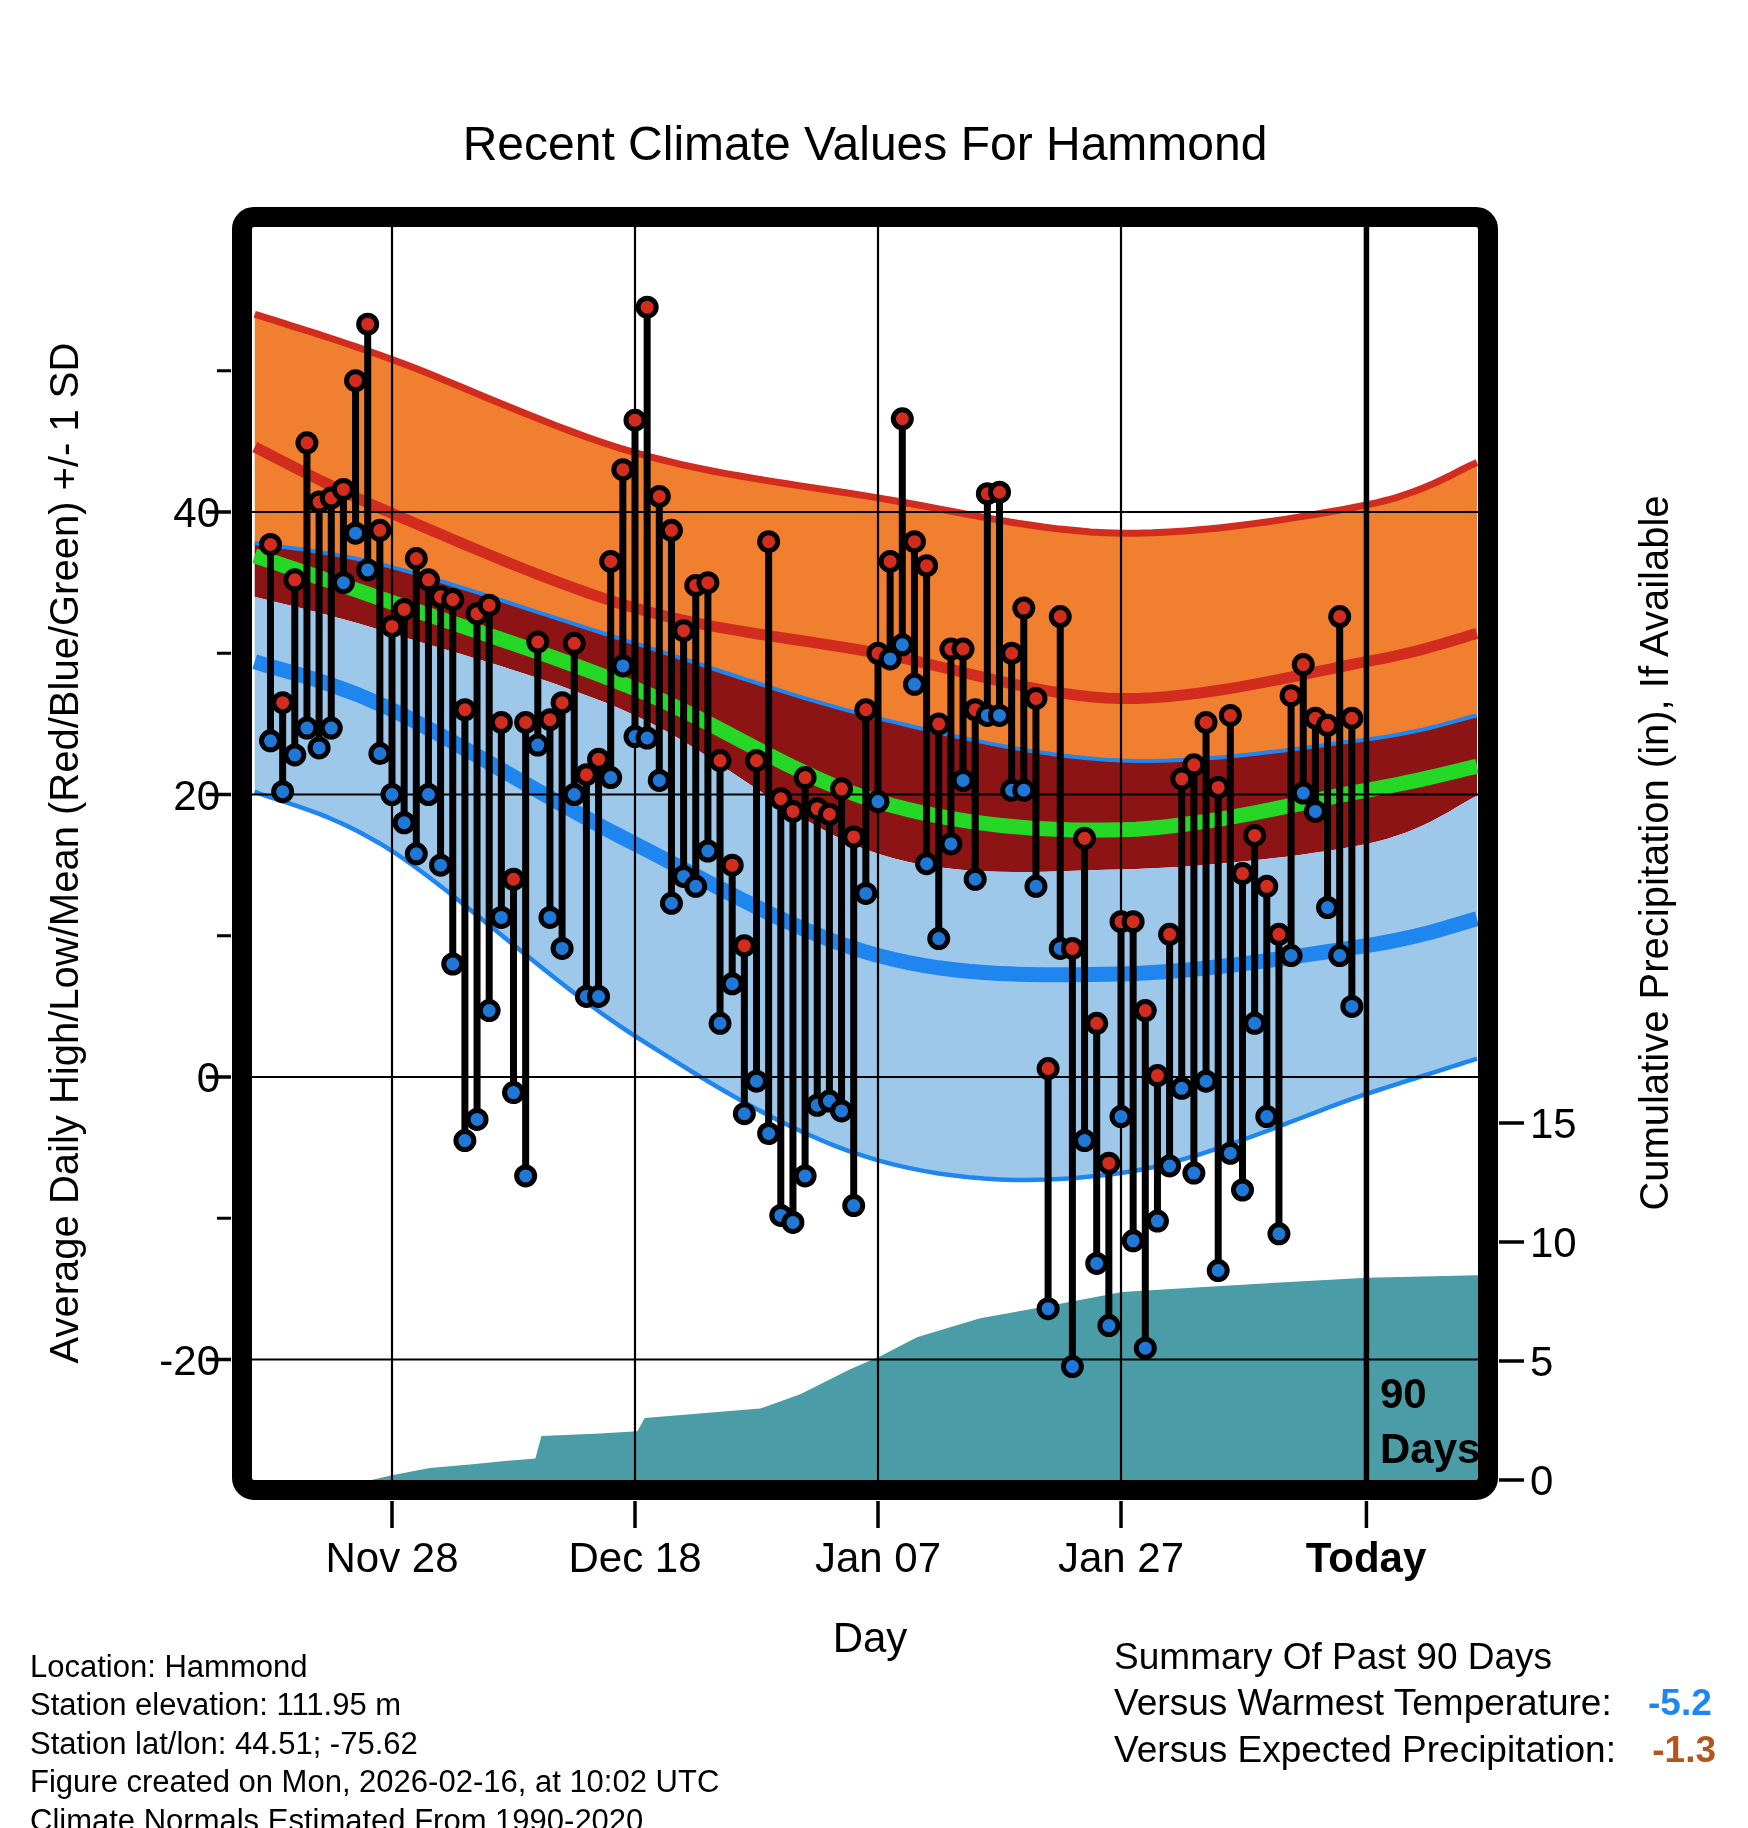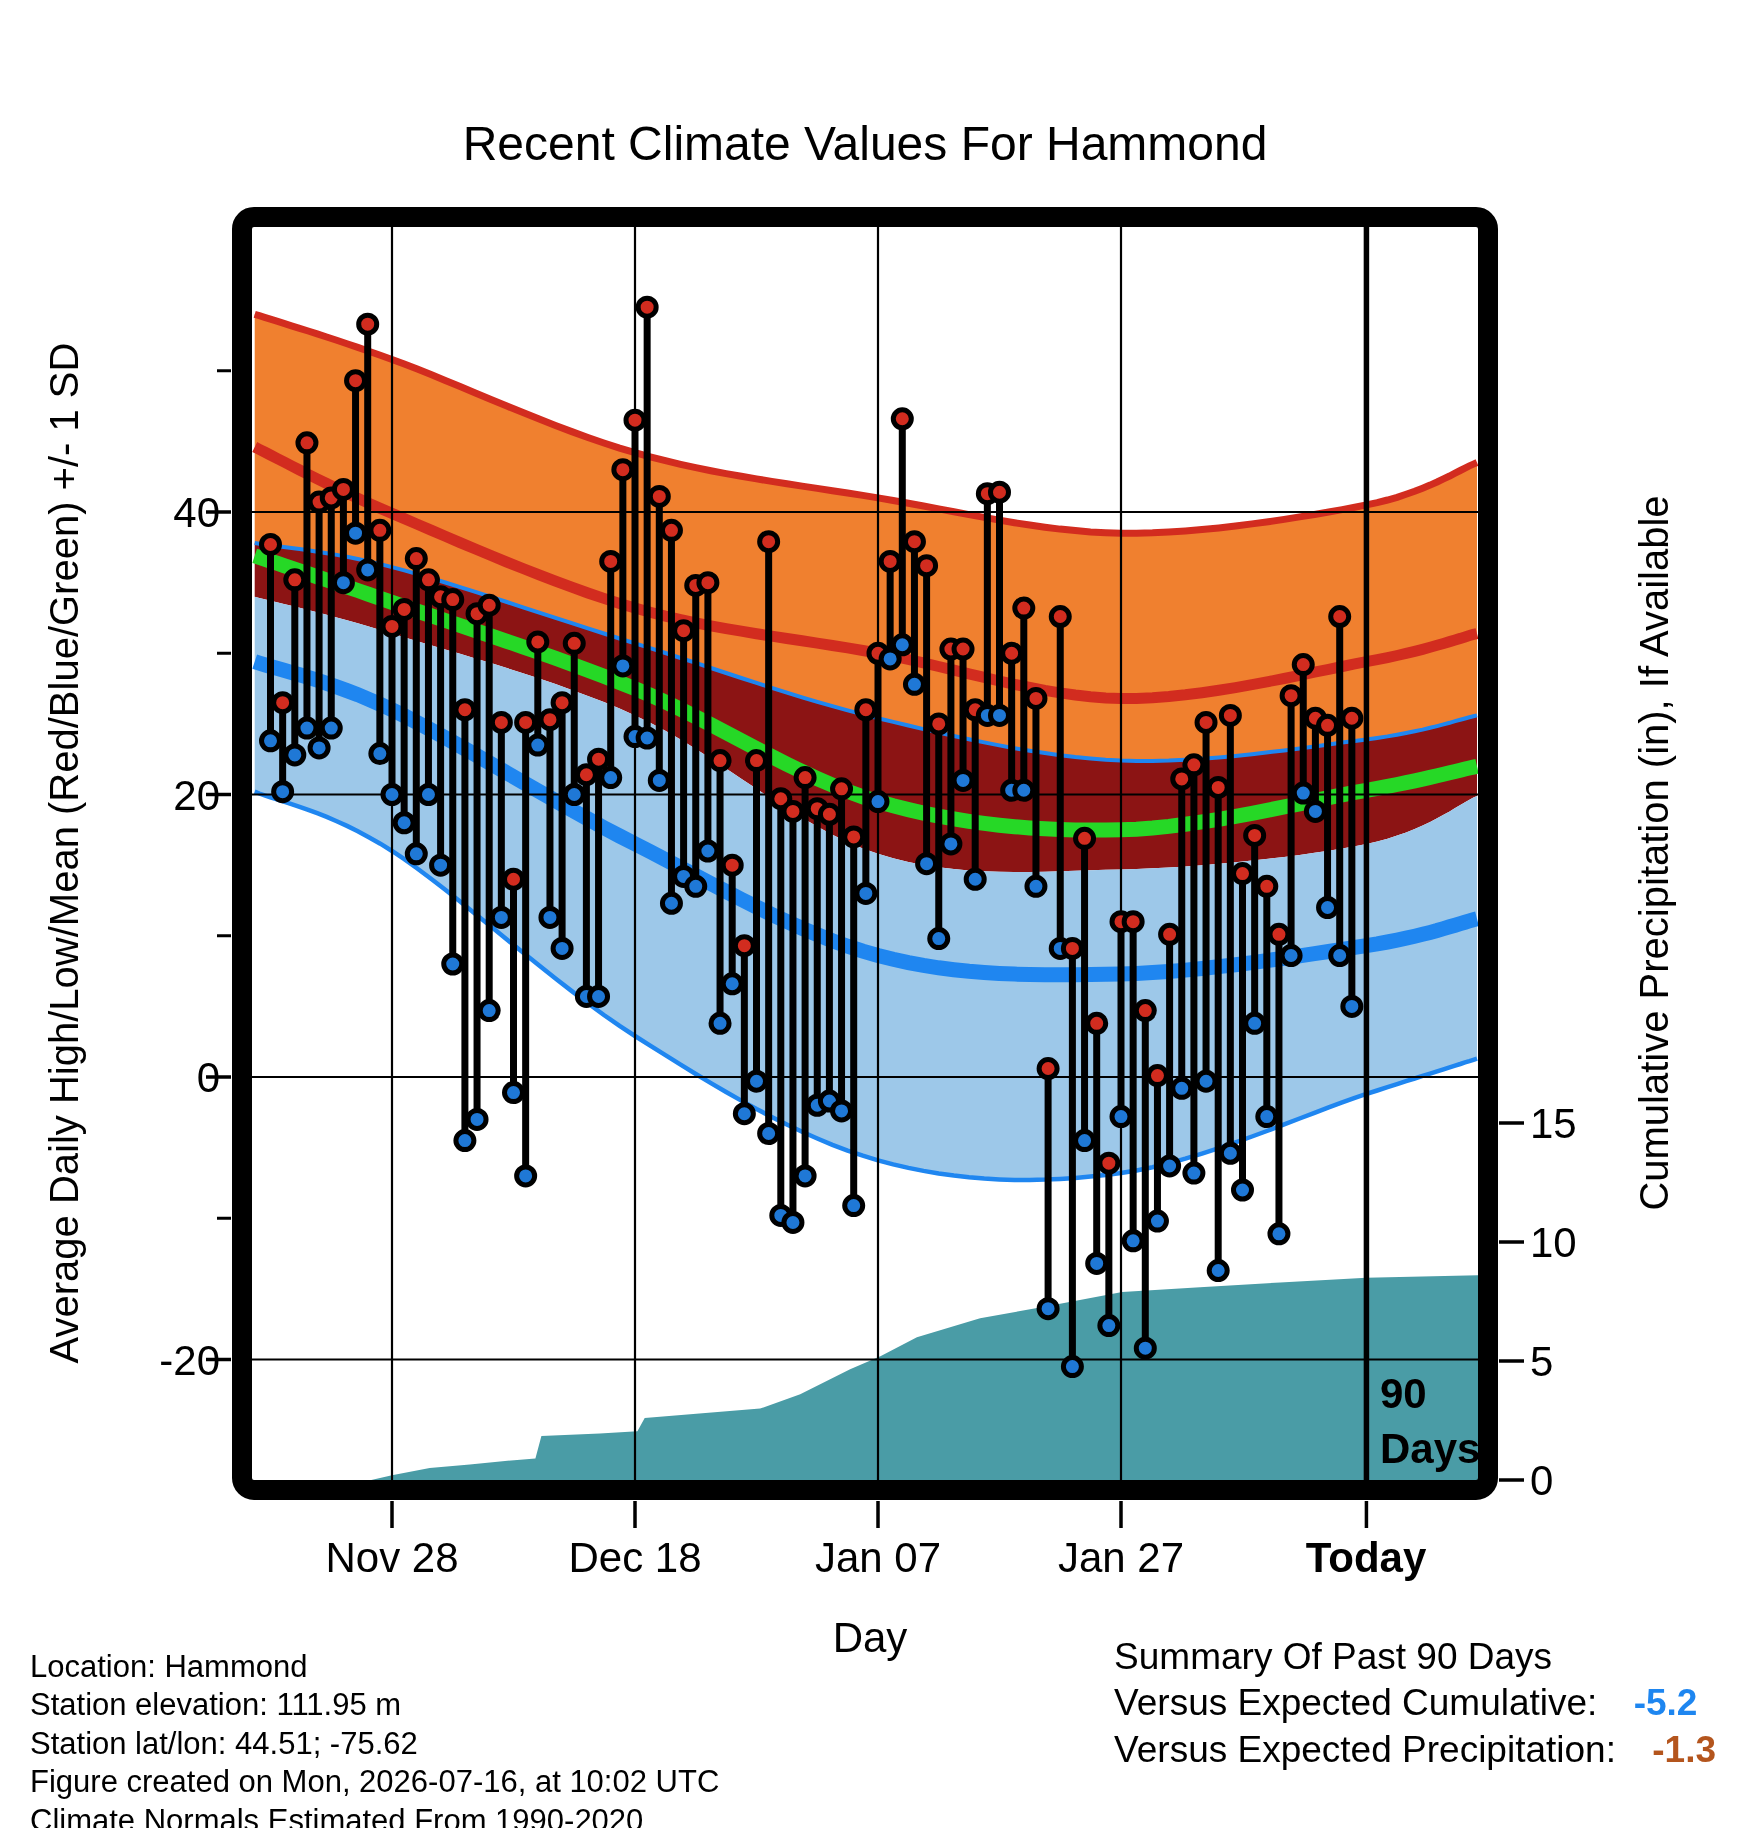--- a/index.html
+++ b/index.html
@@ -371,28 +371,28 @@
     <text class="axtitle" transform="translate(1668,853) rotate(-90)" text-anchor="middle">Cumulative Precipitation (in), If Available</text>
 
     <text class="xlab bold" x="1380" y="1408">90</text>
     <text class="xlab bold" x="1380" y="1463">Days</text>
   </svg>
 
   <div id="footer-left">
     <div>Location: Hammond</div>
     <div>Station elevation: 111.95 m</div>
     <div>Station lat/lon: 44.51; -75.62</div>
-    <div>Figure created on Mon, 2026-07-16, at 10:02 UTC</div>
+    <div>Figure created on Mon, 2026-02-16, at 10:02 UTC</div>
     <div>Climate Normals Estimated From 1990-2020</div>
   </div>
 
   <div id="footer-right">
     <div>Summary Of Past 90 Days</div>
     <div>
-      <span class="lab">Versus Expected Cumulative:</span>
+      <span class="lab">Versus Warmest Temperature:</span>
       <span class="val" id="vs-temp-val" style="color: rgb(30, 134, 240);">-5.2</span>
     </div>
     <div>
       <span class="lab">Versus Expected Precipitation:</span>
       <span class="val" id="vs-precip-val" style="color: rgb(180, 85, 29);">-1.3</span>
     </div>
   </div>
 </div>
 
 </body></html>

